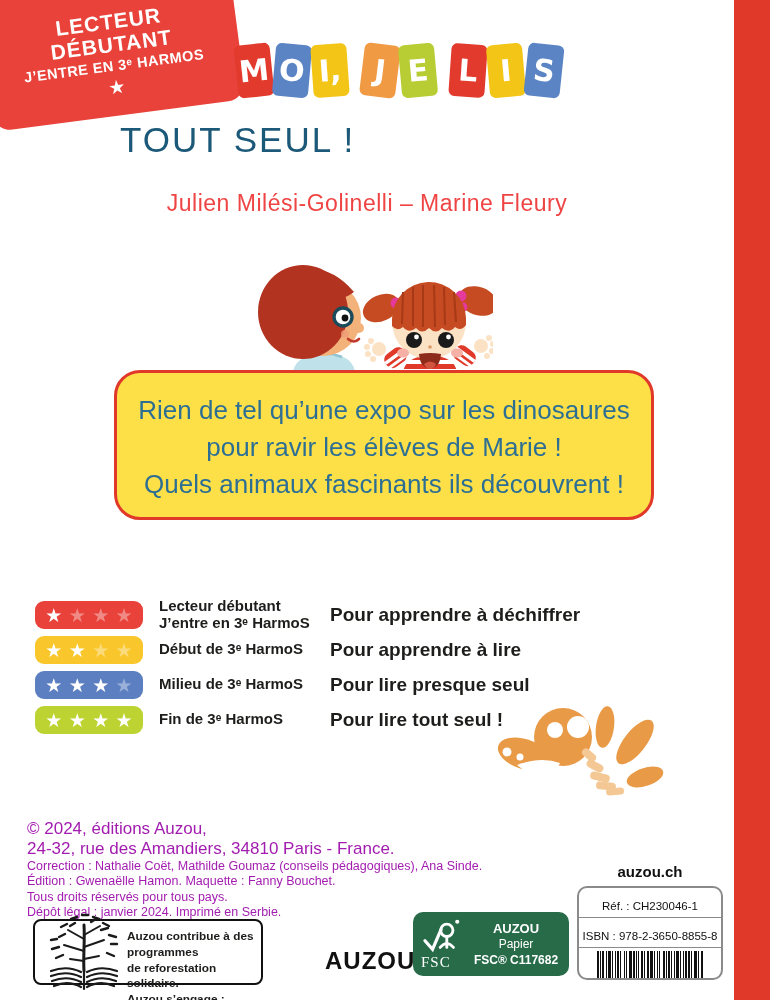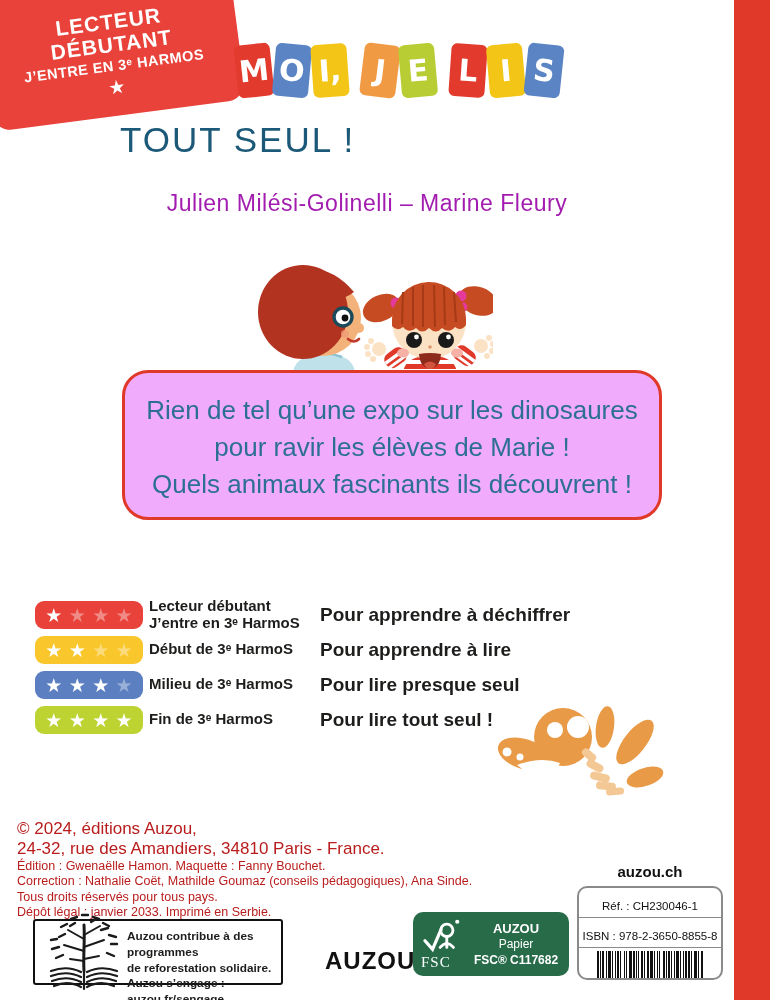--- a/index.html
+++ b/index.html
@@ -28,49 +28,49 @@
   .tile:nth-child(4){transform:rotate(7deg);}
   .tile:nth-child(5){transform:rotate(-5deg);margin-right:14px;}
   .tile:nth-child(6){transform:rotate(4deg);}
   .tile:nth-child(7){transform:rotate(-5deg);}
   .tile:nth-child(8){transform:rotate(6deg);}
 
   .subtitle{position:absolute;left:120px;top:120px;width:530px;
             font-size:35px;letter-spacing:2px;color:#1c5978;font-weight:400;}
 
   .authors{position:absolute;left:35px;top:190px;width:664px;text-align:center;
-           font-size:23px;letter-spacing:.5px;color:#a21caf;}
+           font-size:23px;letter-spacing:.5px;color:#ef4444;}
 
   .children{position:absolute;left:253px;top:256px;width:240px;height:116px;}
 
   
-  .blurb{position:absolute;left:114px;top:370px;width:540px;height:150px;background:#f0abfc;
+  .blurb{position:absolute;left:114px;top:370px;width:540px;height:150px;background:#fde047;
          border:3.5px solid #e0392a;border-radius:26px;box-sizing:border-box;
-         text-align:center;color:#2d6f94;font-size:26px;line-height:37px;padding-top:19px;margin-left:8px;}
+         text-align:center;color:#2d6f94;font-size:26px;line-height:37px;padding-top:19px;}
 
   
   .levels{position:absolute;left:35px;top:597px;width:680px;}
   .level-row{display:flex;align-items:center;height:35px;}
   .pill{width:108px;height:28px;border-radius:9px;display:flex;align-items:center;
         justify-content:space-evenly;flex:0 0 auto;box-sizing:border-box;padding:0 4px;}
   .pill .star{font-family:"DejaVu Sans",sans-serif;font-size:19px;color:#fff;line-height:28px;}
   .pill .star.faded{opacity:.38;}
-  .lvl-label{margin-left:6px;width:163px;font-weight:700;font-size:15px;line-height:16.5px;flex:0 0 auto;}
+  .lvl-label{margin-left:16px;width:163px;font-weight:700;font-size:15px;line-height:16.5px;flex:0 0 auto;}
   .lvl-desc{margin-left:8px;font-weight:700;font-size:19px;}
 
   .dino{position:absolute;left:493px;top:697px;width:175px;height:100px;}
 
   
-  .colophon{position:absolute;left:17px;top:819px;color:#b91c1c;}
+  .colophon{position:absolute;left:27px;top:819px;color:#a21caf;}
   .colophon .big{font-size:17px;line-height:20px;}
   .colophon .small{font-size:12.5px;line-height:15.4px;}
 
   
-  .reforest{position:absolute;left:33px;top:919px;width:250px;height:66px;border:2px solid #111;
-            border-radius:3px;box-sizing:border-box;background:#fff;}
+  .reforest{position:absolute;left:33px;top:919px;width:230px;height:66px;border:2px solid #111;
+            border-radius:8px;box-sizing:border-box;background:#fff;}
   .reforest .txt{margin-left:92px;padding-top:8px;font-size:11.8px;font-weight:700;line-height:15.8px;}
   .tree-logo{position:absolute;left:6px;top:-12px;width:86px;height:92px;}
 
   .auzou-logo{position:absolute;left:325px;top:947px;display:flex;align-items:flex-end;
               font-size:24px;font-weight:700;letter-spacing:1px;color:#111;}
   .swiss{display:inline-block;width:18px;height:18px;background:#e0392a;margin-left:4px;position:relative;}
   .swiss::before{content:'';position:absolute;left:7px;top:3px;width:4px;height:12px;background:#fff;}
   .swiss::after{content:'';position:absolute;left:3px;top:7px;width:12px;height:4px;background:#fff;}
 
   .fsc{position:absolute;left:413px;top:912px;width:156px;height:64px;background:#276b49;
@@ -270,24 +270,24 @@
       <rect x="113" y="91" width="18" height="7" rx="3.5" transform="rotate(-5 122 94)"></rect>
     </g>
     <ellipse cx="112" cy="30" rx="9" ry="21" fill="#e89a47" transform="rotate(8 112 30)"></ellipse>
     <ellipse cx="142" cy="45" rx="11" ry="27" fill="#e89a47" transform="rotate(38 142 45)"></ellipse>
     <ellipse cx="152" cy="80" rx="9" ry="19" fill="#e89a47" transform="rotate(72 152 80)"></ellipse>
   </svg>
 
   <div class="colophon">
     <div class="big">© 2024, éditions Auzou,</div>
     <div class="big">24-32, rue des Amandiers, 34810 Paris - France.</div>
+    <div class="small">Correction : Nathalie Coët, Mathilde Goumaz (conseils pédagogiques), Ana Sinde.</div>
     <div class="small">Édition : Gwenaëlle Hamon. Maquette : Fanny Bouchet.</div>
-    <div class="small">Correction : Nathalie Coët, Mathilde Goumaz (conseils pédagogiques), Ana Sinde.</div>
     <div class="small">Tous droits réservés pour tous pays.</div>
-    <div class="small">Dépôt légal : janvier 2033. Imprimé en Serbie.</div>
+    <div class="small">Dépôt légal : janvier 2024. Imprimé en Serbie.</div>
   </div>
 
   <div class="reforest">
     <svg class="tree-logo" viewBox="0 0 86 92">
       <g stroke="#1a1a1a" fill="none" stroke-linecap="round">
         <g stroke-width="2.2">
           <path d="M10,62 Q26,56 40,63"></path>
             <path d="M10,67 Q26,61 40,68"></path>
           <path d="M11,72 Q26,66 40,73"></path>
             <path d="M13,77 Q27,71 40,78"></path>

